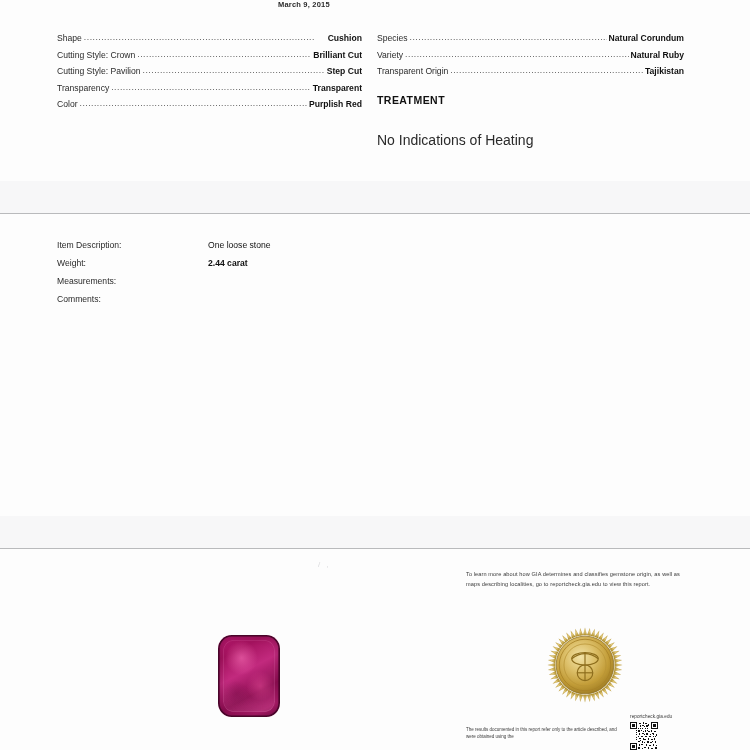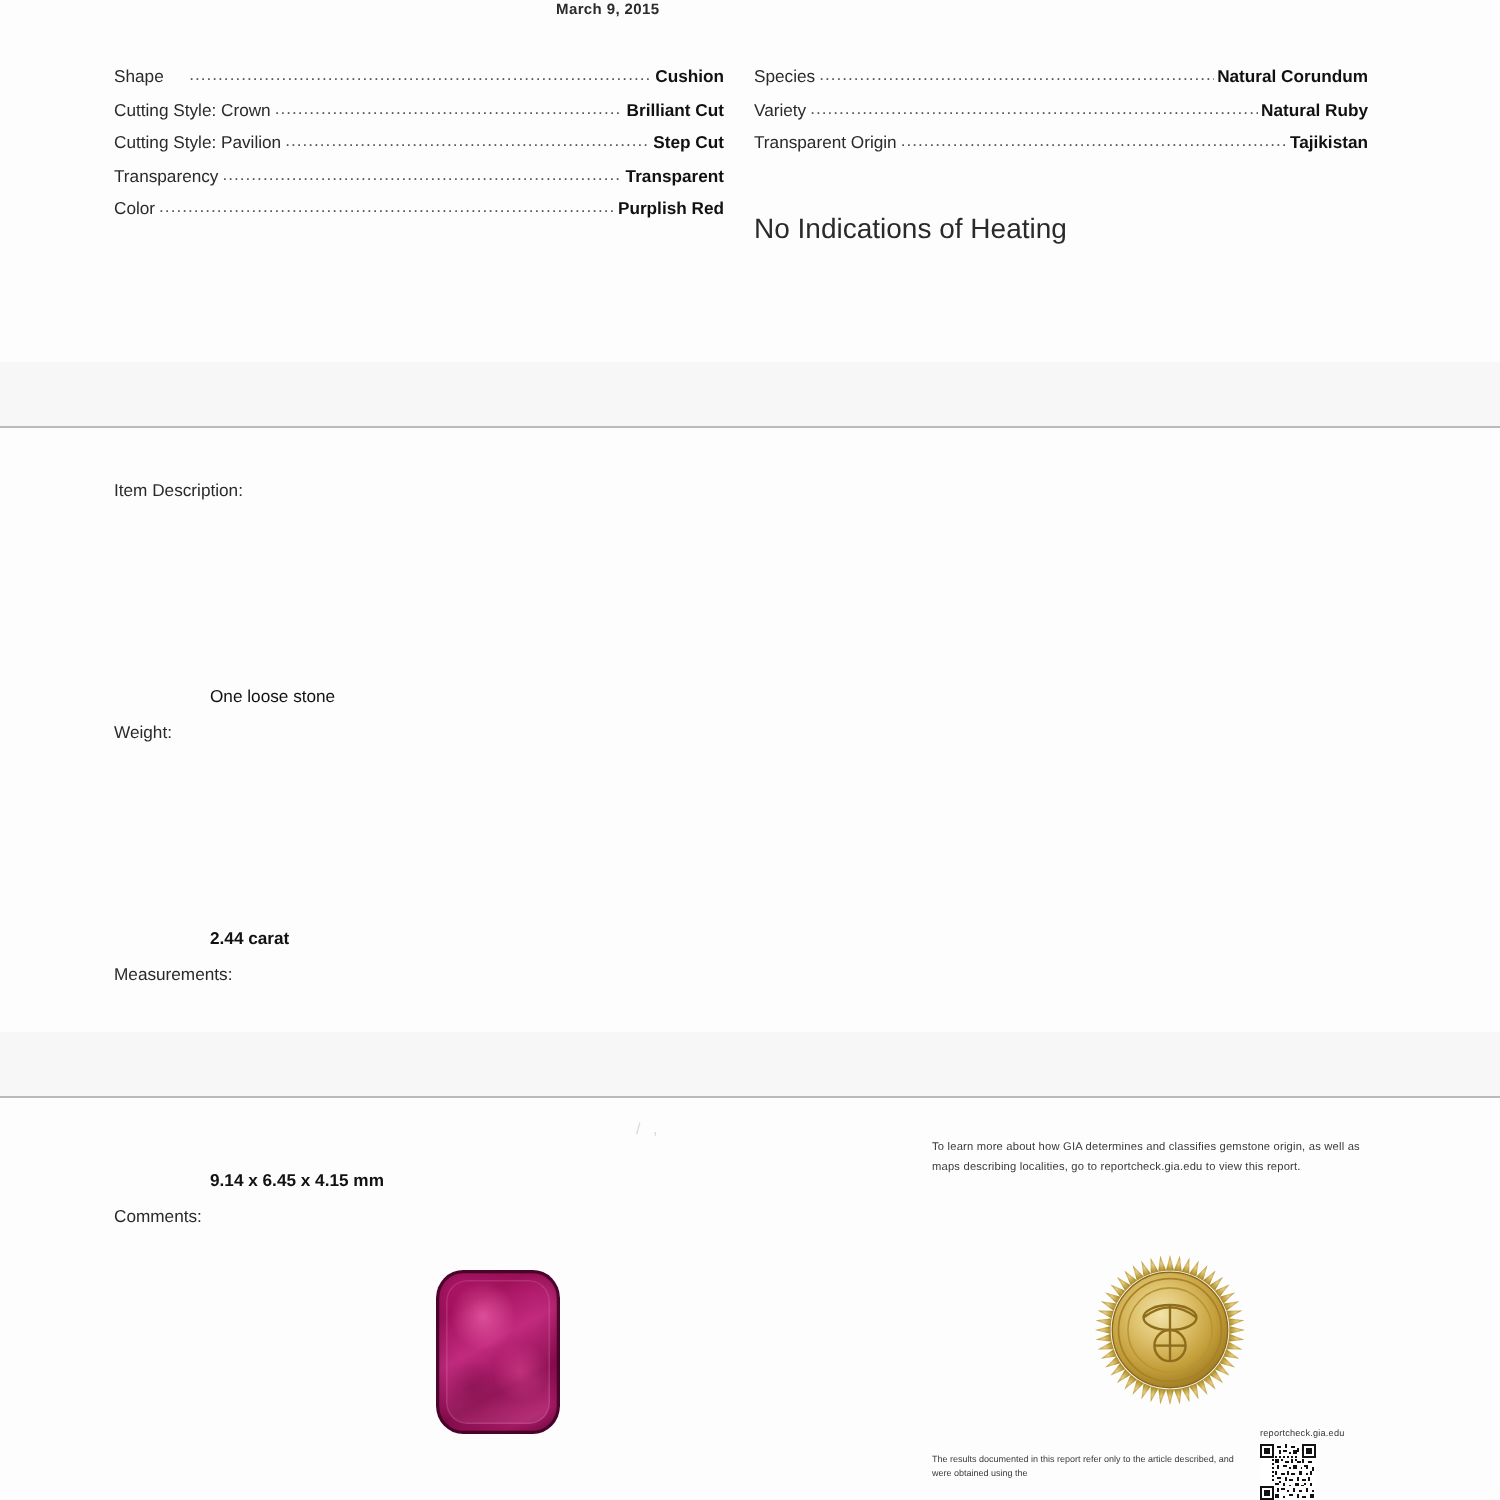--- a/index.html
+++ b/index.html
@@ -59,21 +59,20 @@
   }
   .sect-head.treatment { margin-top: 14px; }
 
   .line-row {
     display: flex;
     align-items: baseline;
     font-size: 8.6px;
     line-height: 16.5px;
     color: #2a2a2a;
     white-space: nowrap;
-    text-align: right;
   }
   .line-row .lbl { flex: 0 0 auto; }
   .line-row .dots {
     flex: 1 1 auto;
     overflow: hidden;
     margin: 0 2px;
     position: relative;
     top: -1px;
     font-size: 8.6px;
     letter-spacing: .5px;
@@ -117,21 +116,20 @@
     left: 57px;
     top: 236px;
     width: 640px;
   }
   .desc-row {
     display: flex;
     align-items: flex-start;
     font-size: 8.6px;
     line-height: 18px;
     color: #2a2a2a;
-    flex-direction: column;
   }
   .desc-row .dlbl {
     flex: 0 0 103px;
   }
   .desc-row .dval {
     flex: 1 1 auto;
     color: #111;
     margin-left: 48px;
   }
   .desc-row .dval.bold { font-weight: bold; }
@@ -281,40 +279,40 @@
         <span class="lbl">Variety</span>
         <span class="dots">................................................................................</span>
         <span class="val">Natural Ruby</span>
       </div>
       <div class="line-row">
         <span class="lbl">Transparent Origin</span>
         <span class="dots">................................................................................</span>
         <span class="val">Tajikistan</span>
       </div>
 
+      <div class="sect-head treatment">TREATMENT</div>
       <div class="plain-line">No Indications of Heating</div>
     </div>
 
   </div>
 
   <div class="band-tint t1"></div>
   <div class="divider d1"></div>
 
   <div class="middle">
     <div class="desc-row">
       <span class="dlbl">Item Description:</span>
       <span class="dval">One loose stone</span>
     </div>
     <div class="desc-row">
       <span class="dlbl">Weight:</span>
       <span class="dval bold">2.44 carat</span>
     </div>
     <div class="desc-row">
       <span class="dlbl">Measurements:</span>
-      <span class="dval bold">9.14 x 6.45 x 4.15 mm</span>
     </div>
     <div class="desc-row">
       <span class="dlbl">Comments:</span>
     </div>
   </div>
 
   <div class="band-tint t2"></div>
   <div class="divider d2"></div>
 
   <div class="bottom">

